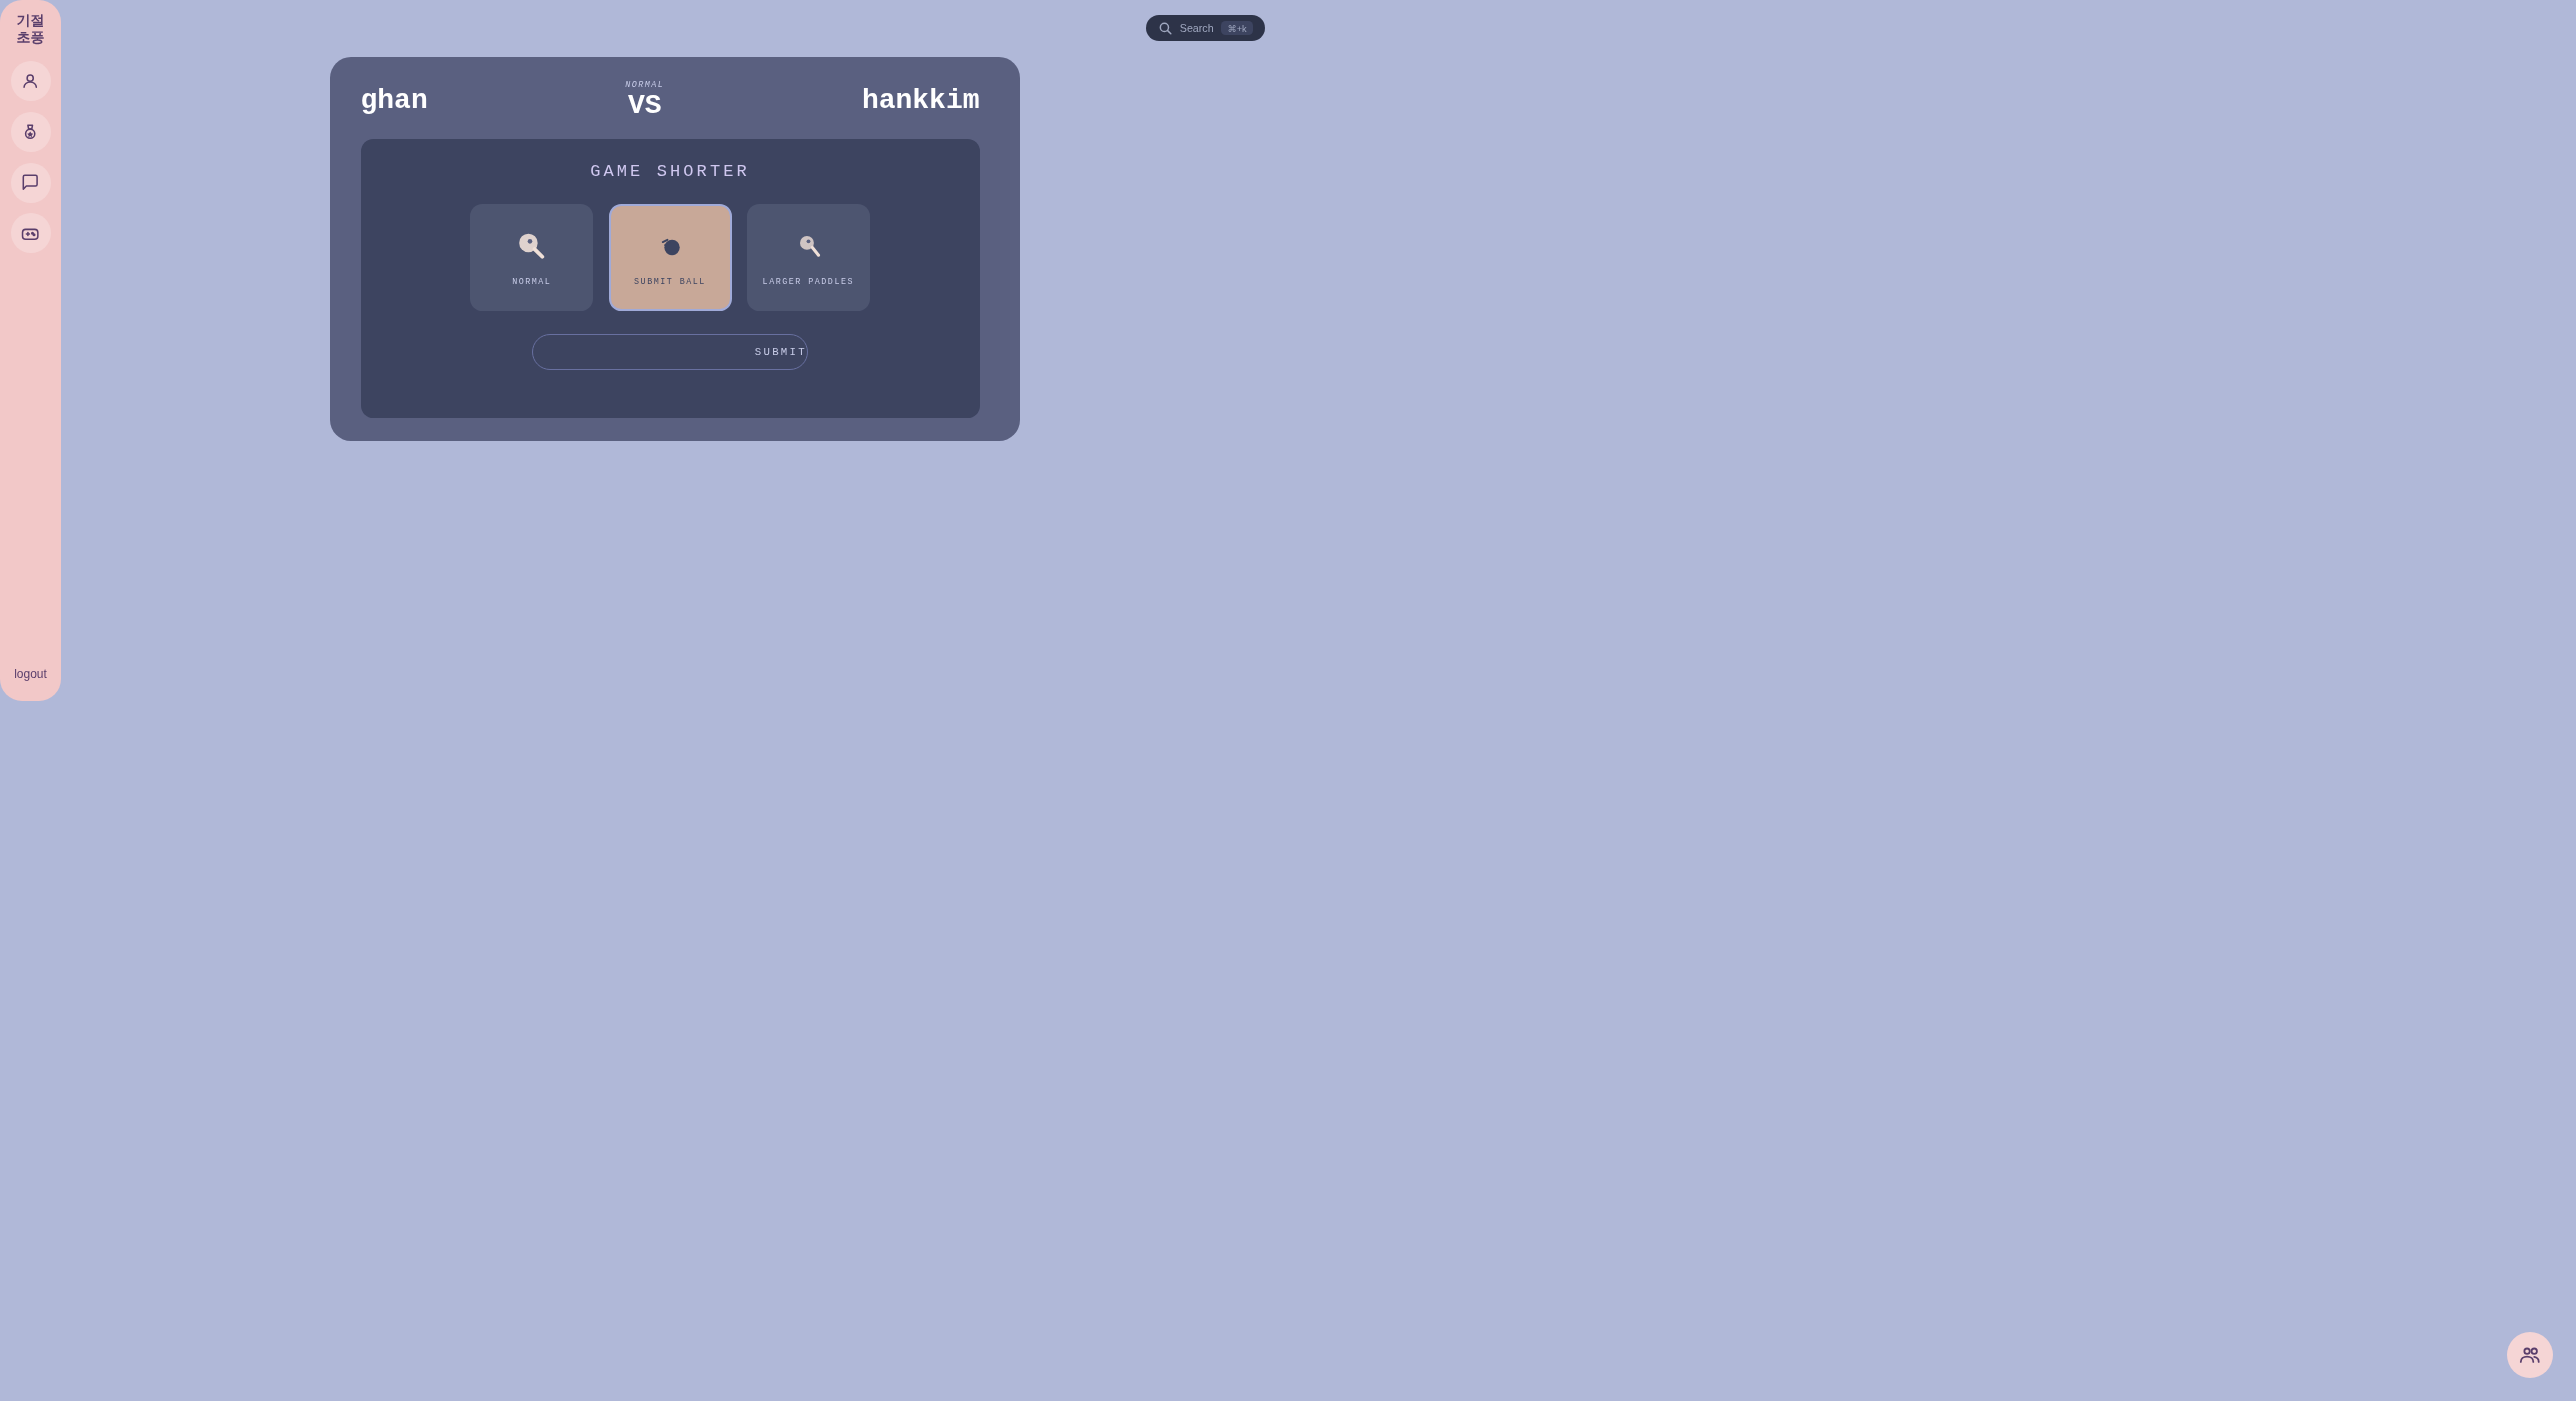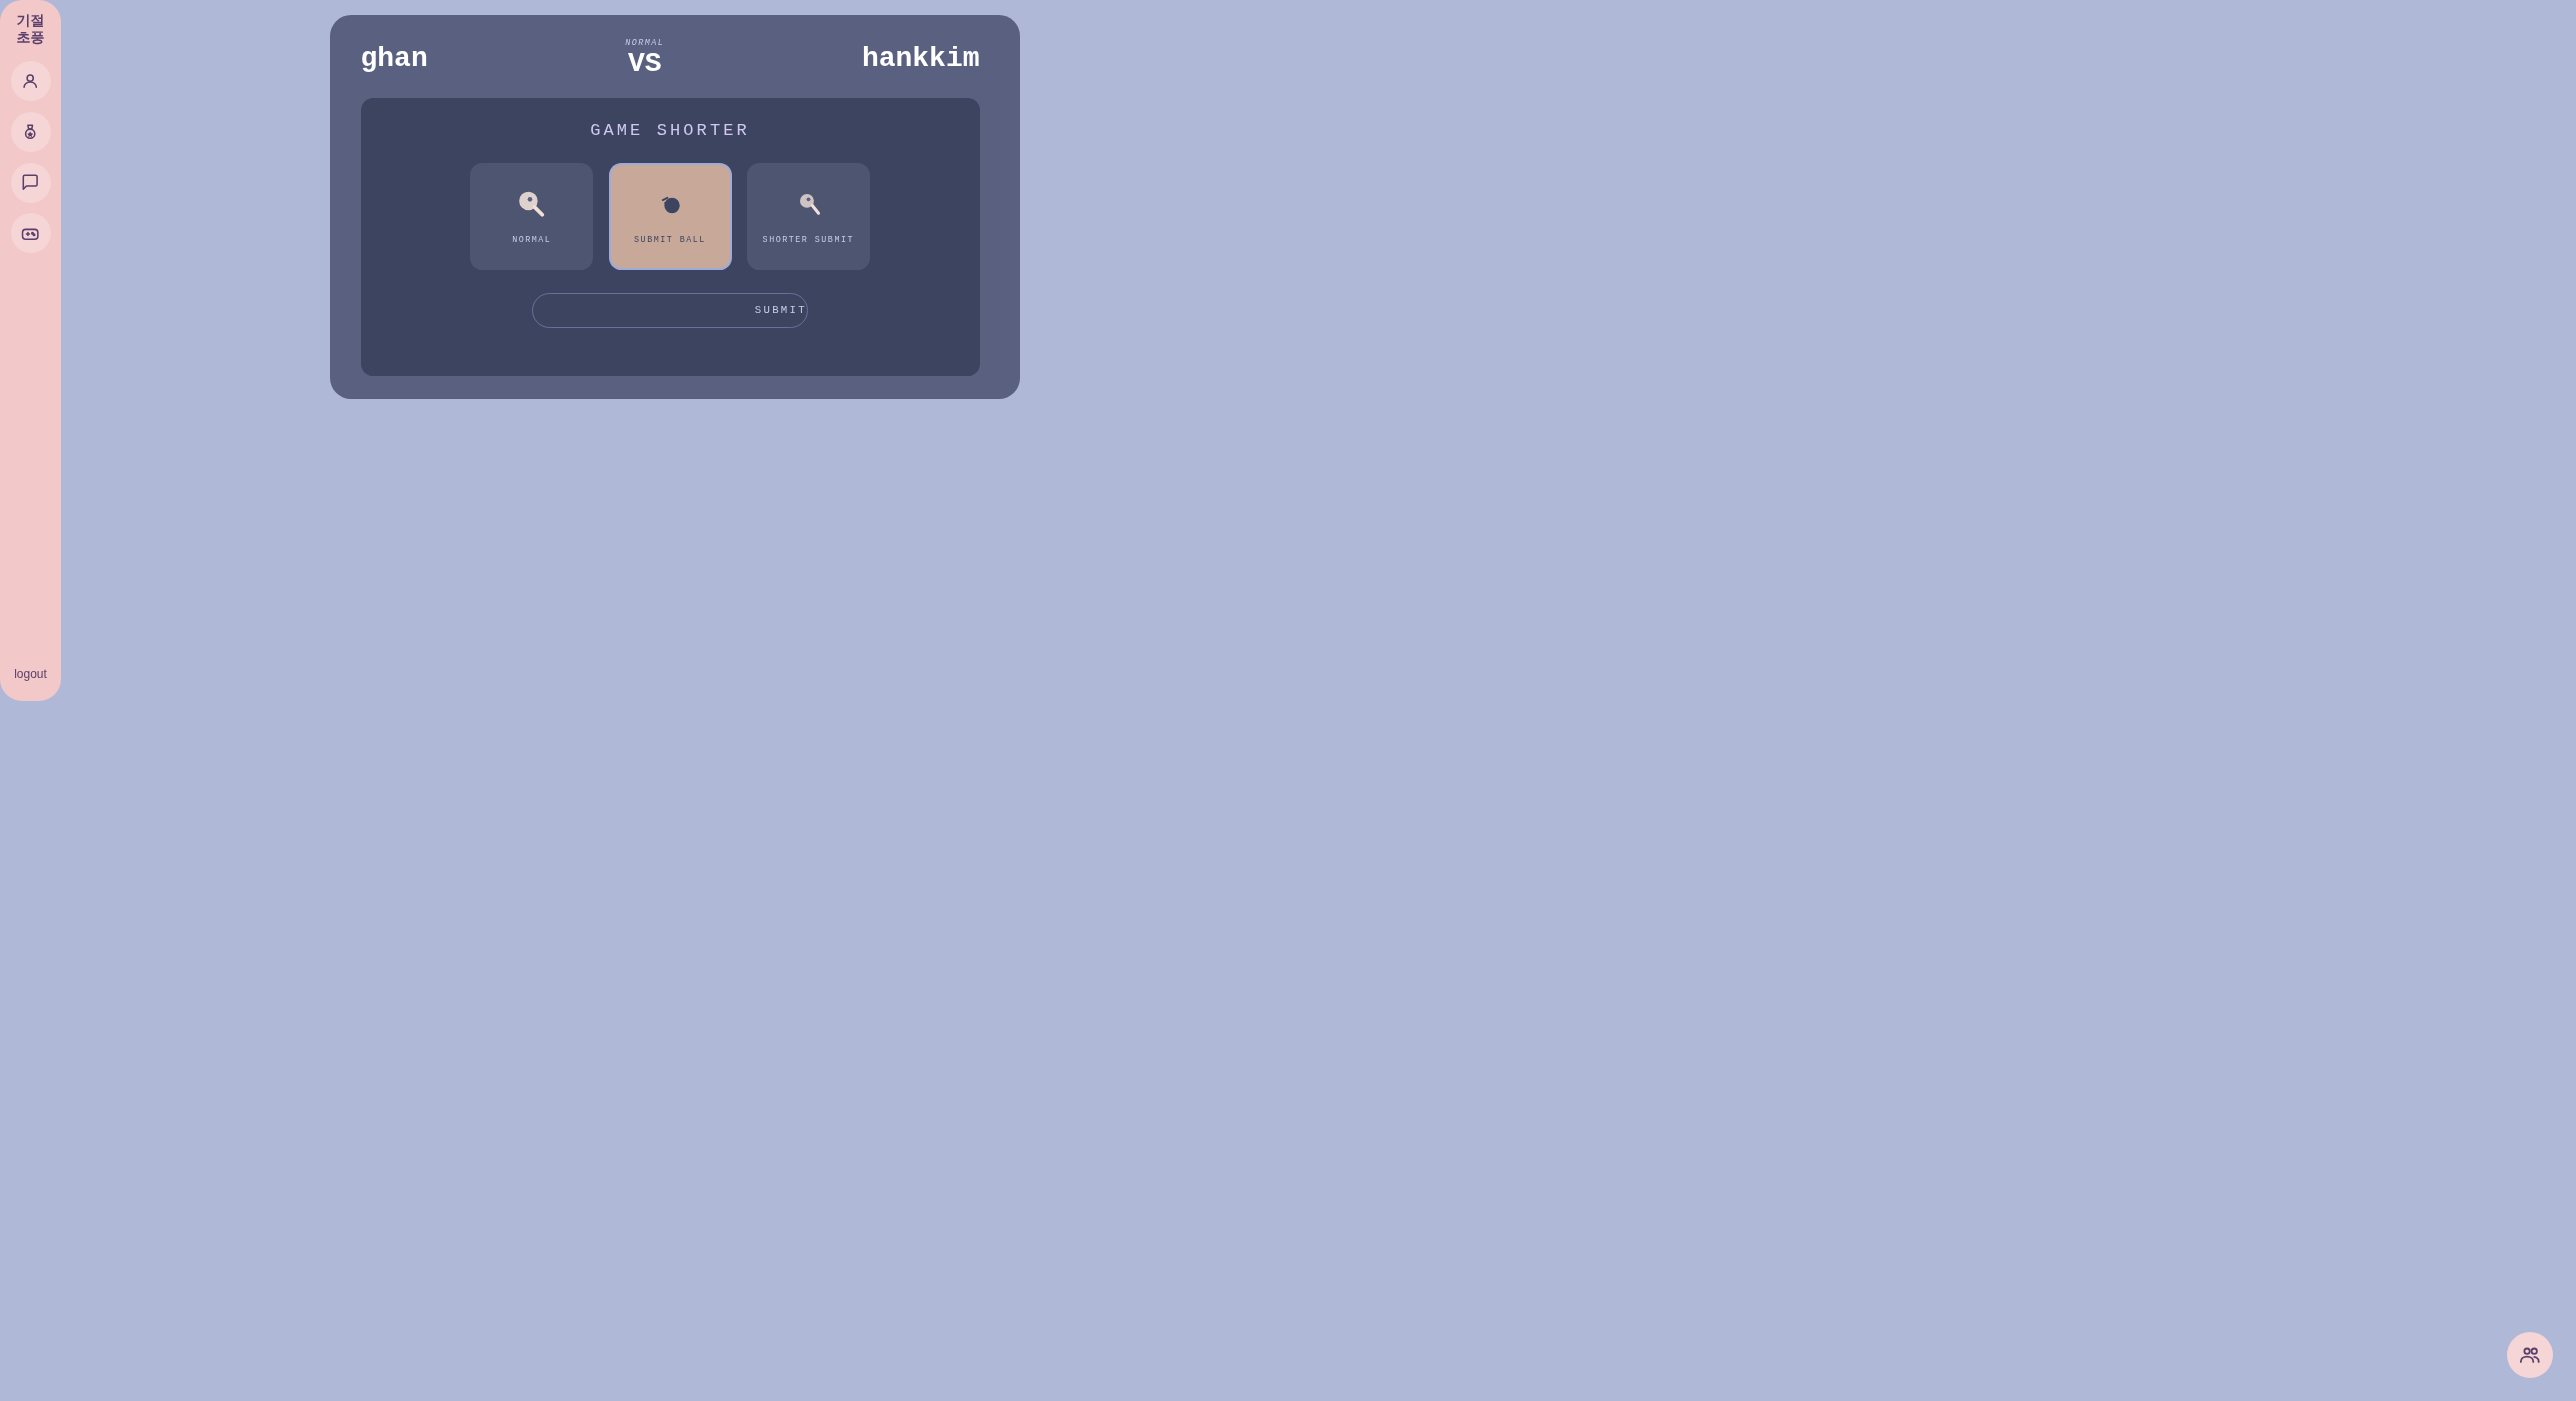--- a/index.html
+++ b/index.html
@@ -295,20 +295,30 @@
         <circle cx="15" cy="12" r="1" fill="currentColor"></circle>
         <circle cx="17" cy="14" r="1" fill="currentColor"></circle>
       </svg>
     </button>
   </div>
   <div class="sidebar-logout">logout</div>
 </div>
 
 <div class="main">
 
+  <div class="topbar">
+    <div class="search-bar">
+      <svg width="14" height="14" viewBox="0 0 24 24" fill="none" stroke="#a0a8c0" stroke-width="2.5" stroke-linecap="round" stroke-linejoin="round">
+        <circle cx="11" cy="11" r="7"></circle>
+        <line x1="16.5" y1="16.5" x2="22" y2="22"></line>
+      </svg>
+      <span class="search-bar-text">Search</span>
+      <span class="search-shortcut">⌘+k</span>
+    </div>
+  </div>
 
   <div class="game-card">
 
     <div class="vs-header">
       <div class="player-name">ghan</div>
       <div class="vs-center">
         <div class="vs-mode">NORMAL</div>
         <div class="vs-text">VS</div>
       </div>
       <div class="player-name">hankkim</div>
@@ -339,21 +349,21 @@
           <div class="option-label">SUBMIT BALL</div>
         </div>
 
         <div class="option-card">
 
           <svg class="paddle-icon" viewBox="0 0 48 48">
             <ellipse cx="22" cy="18" rx="9" ry="9" fill="#f0e0d8" opacity="0.8"></ellipse>
             <line x1="29" y1="24" x2="37" y2="34" stroke="#f0e0d8" stroke-width="4" stroke-linecap="round"></line>
             <circle cx="24" cy="16" r="2.5" fill="#5a6080"></circle>
           </svg>
-          <div class="option-label">SHORTER SUBMIT</div>
+          <div class="option-label">LARGER PADDLES</div>
         </div>
 
       </div>
 
       <button class="submit-btn">SUBMIT</button>
     </div>
 
   </div>
 </div>
 

